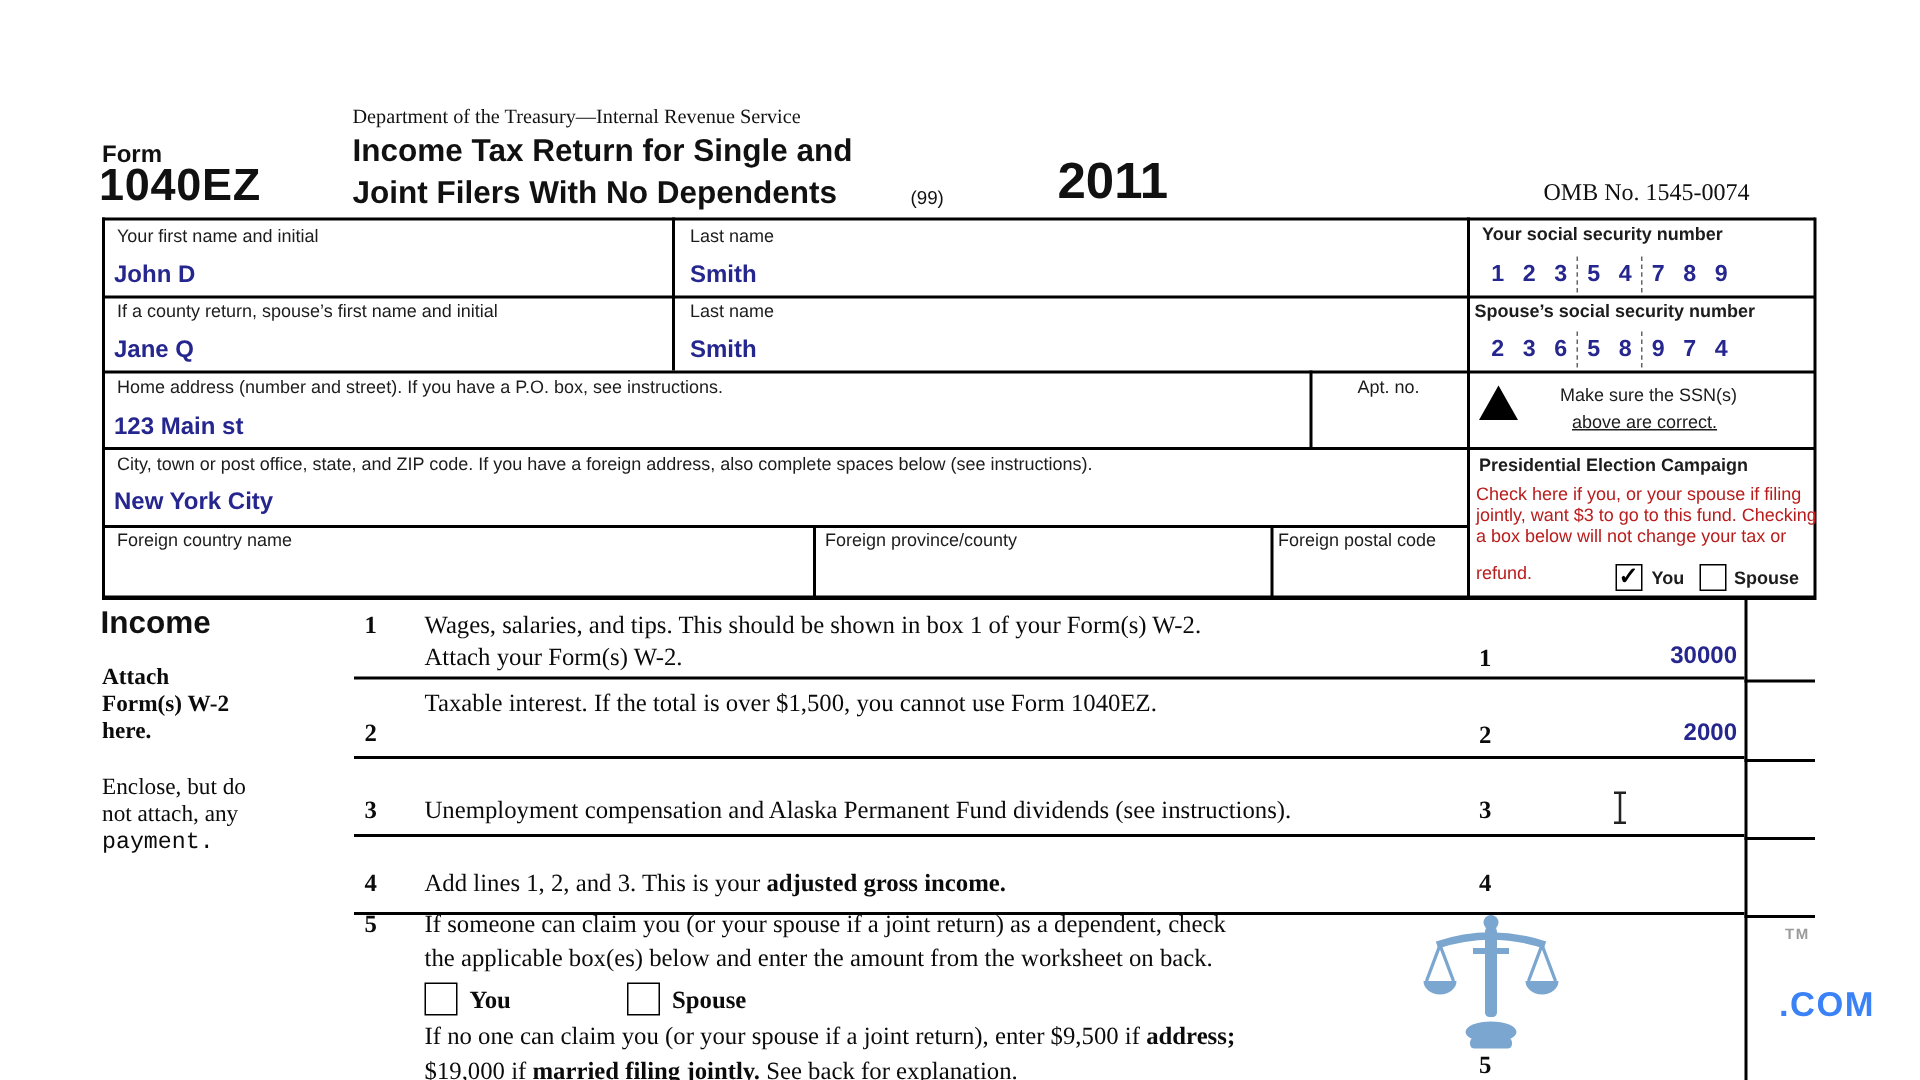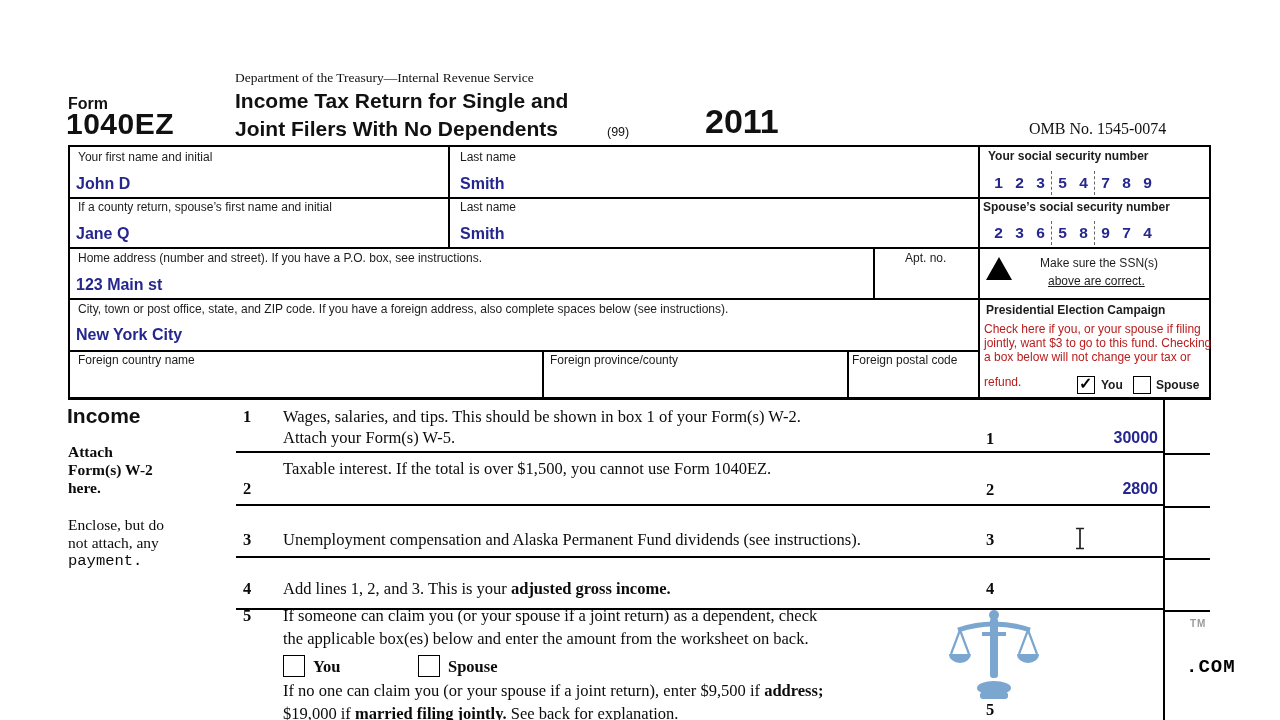--- a/index.html
+++ b/index.html
@@ -23,21 +23,21 @@
   .digits{display:flex;height:24px;align-items:center;}
   .digits .d{width:21px;text-align:center;font-size:15.5px;font-weight:bold;color:#26278e;line-height:24px;}
   .digits .sep{border-right:1px dashed #666;}
   .cb{position:absolute;background:#fff;border:1.7px solid #000;}
   .cb-sm{width:16px;height:16px;}
   .cb-lg{width:20px;height:20px;}
   .check{position:absolute;font-size:16px;font-weight:bold;color:#000;top:-3px;left:1px;}
   .camp-line{font-size:12px;color:#b91c1c;white-space:nowrap;}
   .sidebar{font-size:15.5px;color:#0b0b0b;white-space:nowrap;}
   .laws-word{font-size:54px;font-weight:bold;color:#7ba6cf;letter-spacing:2px;line-height:1;}
-  .laws-com{font-size:19px;font-weight:bold;color:#000000;letter-spacing:1px;font-family:Liberation Mono, monospace;}
+  .laws-com{font-size:23px;font-weight:bold;color:#3b82f6;letter-spacing:1px;}
   .laws-tm{font-size:10px;font-weight:bold;color:#9b9b9b;letter-spacing:1px;}
   .tri{width:0;height:0;border-left:13px solid transparent;border-right:13px solid transparent;border-bottom:23px solid #000;}
 </style>
 </head>
 <body>
 
 <div class="abs sans bold" style="left:68px;top:95px;font-size:16px;">Form</div>
 <div class="abs sans bold" style="left:66px;top:107px;font-size:30px;letter-spacing:0.5px;">1040EZ</div>
 <div class="abs serif" style="left:235px;top:70px;font-size:13.5px;">Department of the Treasury—Internal Revenue Service</div>
 <div class="abs sans bold" style="left:235px;top:89px;font-size:21px;">Income Tax Return for Single and</div>
@@ -135,28 +135,28 @@
 <div class="abs sans bold" style="left:67px;top:404px;font-size:21px;">Income</div>
 <div class="abs serif sidebar bold" style="left:68px;top:443px;">Attach</div>
 <div class="abs serif sidebar bold" style="left:68px;top:461px;">Form(s) W-2</div>
 <div class="abs serif sidebar bold" style="left:68px;top:479px;">here.</div>
 <div class="abs serif sidebar" style="left:68px;top:516px;">Enclose, but do</div>
 <div class="abs serif sidebar" style="left:68px;top:534px;">not attach, any</div>
 <div class="abs serif sidebar" style="left:68px;top:552px;font-family:Liberation Mono, monospace;">payment.</div>
 
 <div class="abs serif linenum" style="left:243px;top:407px;">1</div>
 <div class="abs serif itemtext" style="left:283px;top:407px;">Wages, salaries, and tips. This should be shown in box 1 of your Form(s) W-2.</div>
-<div class="abs serif itemtext" style="left:283px;top:428px;">Attach your Form(s) W-5.</div>
+<div class="abs serif itemtext" style="left:283px;top:428px;">Attach your Form(s) W-2.</div>
 <div class="abs serif linenum" style="left:986px;top:429px;">1</div>
 <div class="abs val amount" style="left:1038px;top:429px;">30000</div>
 
 <div class="abs serif linenum" style="left:243px;top:479px;">2</div>
 <div class="abs serif itemtext" style="left:283px;top:459px;">Taxable interest. If the total is over $1,500, you cannot use Form 1040EZ.</div>
 <div class="abs serif linenum" style="left:986px;top:480px;">2</div>
-<div class="abs val amount" style="left:1038px;top:480px;">2800</div>
+<div class="abs val amount" style="left:1038px;top:480px;">2000</div>
 
 <div class="abs serif linenum" style="left:243px;top:530px;">3</div>
 <div class="abs serif itemtext" style="left:283px;top:530px;">Unemployment compensation and Alaska Permanent Fund dividends (see instructions).</div>
 <div class="abs serif linenum" style="left:986px;top:530px;">3</div>
 <div class="abs val amount" style="left:1038px;top:530px;"></div>
 
 <svg class="abs" style="left:1073px;top:527px;" width="14" height="23" viewBox="0 0 14 23">
   <path d="M3 1.5 H11 M7 1.5 V21.5 M3 21.5 H11" stroke="#222" stroke-width="1.7" fill="none"></path>
 </svg>
 

